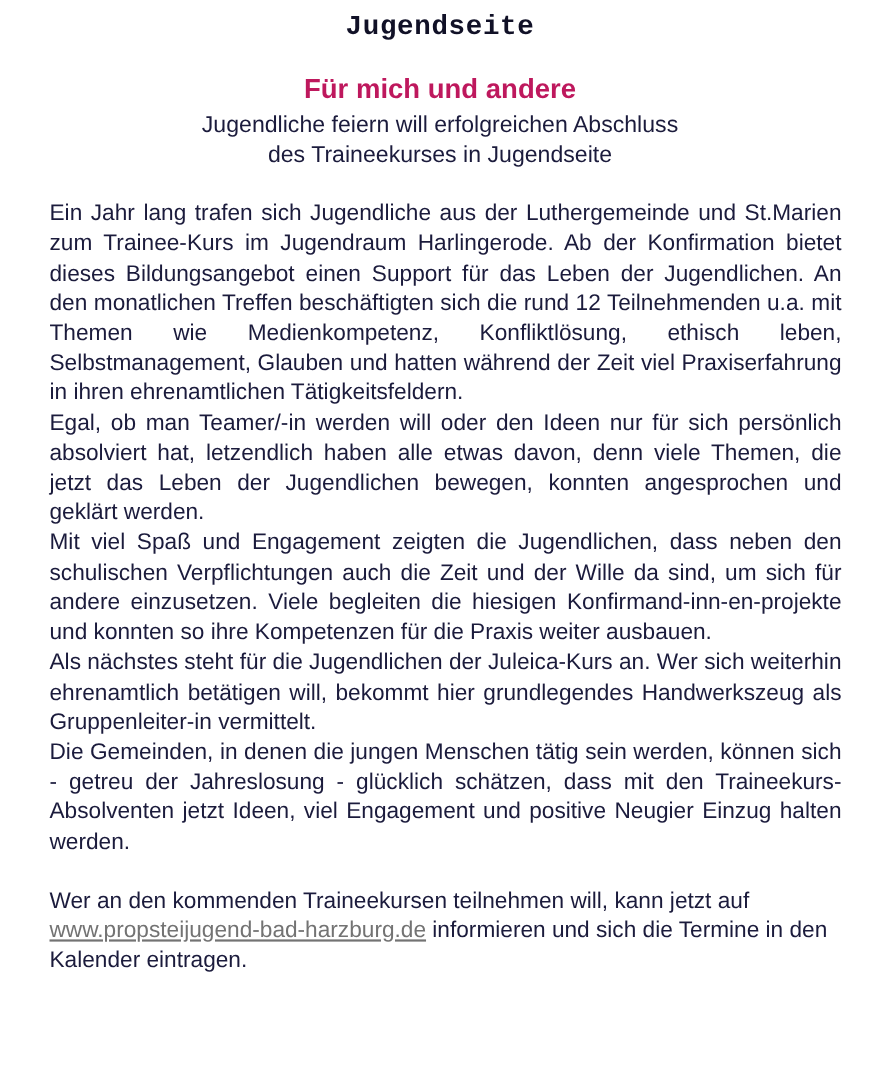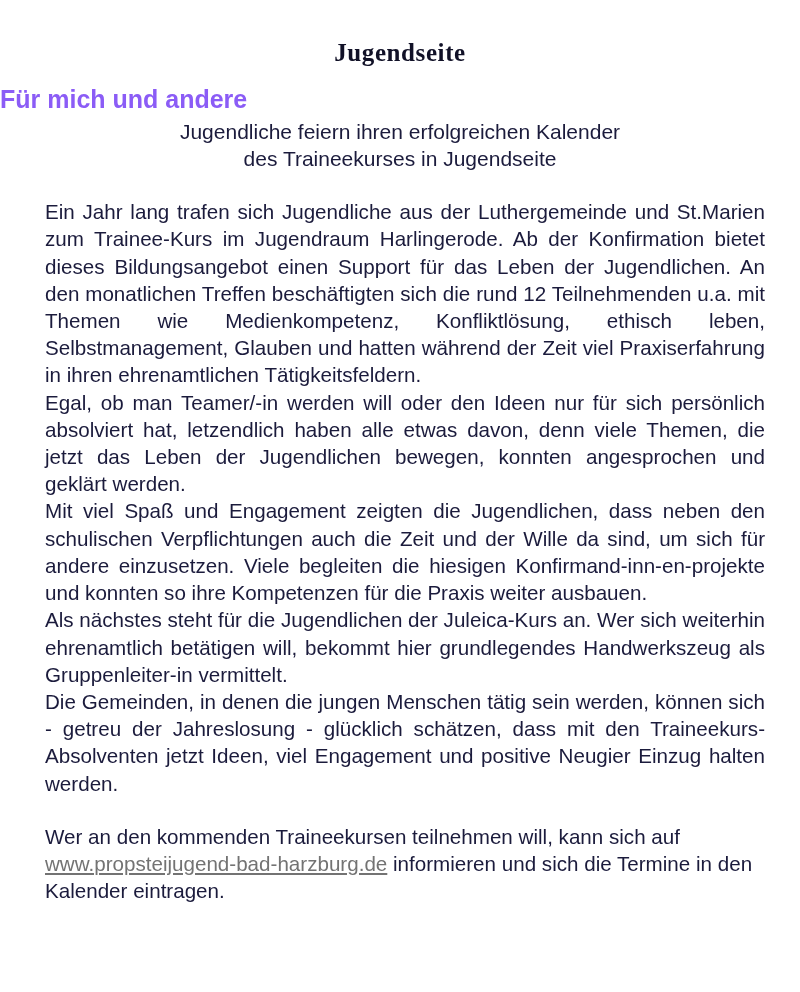--- a/index.html
+++ b/index.html
@@ -20,36 +20,36 @@
     position: relative;
     width: 800px;
     height: 992px;
     background: #ffffff;
     box-sizing: border-box;
   }
 
   
   .masthead {
     text-align: center;
-    font-family: Liberation Serif, serif;
+    font-family: Liberation Mono, monospace;
     font-weight: bold;
     font-size: 25px;
     letter-spacing: 0.6px;
     color: #111127;
-    padding-top: 39px;
+    padding-top: 11px;
     line-height: 1.1;
   }
 
   .headline {
-    text-align: left;
+    text-align: center;
     font-family: "Liberation Sans", sans-serif;
     font-weight: bold;
     font-size: 25px;
-    color: #8b5cf6;
-    margin-top: 18px;
+    color: #be185d;
+    margin-top: 28px;
     line-height: 1.15;
   }
 
   .subheadline {
     text-align: center;
     font-family: "Liberation Sans", sans-serif;
     font-weight: normal;
     font-size: 21px;
     color: #1b1b3c;
     line-height: 27px;
@@ -92,35 +92,35 @@
 </head>
 <body>
 
 <div class="page">
 
   <div class="masthead">Jugendseite</div>
 
   <div class="headline">Für mich und andere</div>
 
   <div class="subheadline">
-    <span class="sub-line">Jugendliche feiern ihren erfolgreichen Kalender</span>
+    <span class="sub-line">Jugendliche feiern will erfolgreichen Abschluss</span>
     <span class="sub-line">des Traineekurses in Jugendseite</span>
   </div>
 
   <div class="article">
 
     <p>Ein Jahr lang trafen sich Jugendliche aus der Luthergemeinde und St.Marien zum Trainee-Kurs im Jugendraum Harlingerode. Ab der Konfirmation bietet dieses Bildungsangebot einen Support für das Leben der Jugendlichen. An den monatlichen Treffen beschäftigten sich die rund 12 Teilnehmenden u.a. mit Themen wie Medienkompetenz, Konfliktlösung, ethisch leben, Selbstmanagement, Glauben und hatten während der Zeit viel Praxiserfahrung in ihren ehrenamtlichen Tätigkeitsfeldern.</p>
 
     <p>Egal, ob man Teamer/-in werden will oder den Ideen nur für sich persönlich absolviert hat, letzendlich haben alle etwas davon, denn viele Themen, die jetzt das Leben der Jugendlichen bewegen, konnten angesprochen und geklärt werden.</p>
 
     <p>Mit viel Spaß und Engagement zeigten die Jugendlichen, dass neben den schulischen Verpflichtungen auch die Zeit und der Wille da sind, um sich für andere einzusetzen. Viele begleiten die hiesigen Konfirmand-inn-en-projekte und konnten so ihre Kompetenzen für die Praxis weiter ausbauen.</p>
 
     <p>Als nächstes steht für die Jugendlichen der Juleica-Kurs an. Wer sich weiterhin ehrenamtlich betätigen will, bekommt hier grundlegendes Handwerkszeug als Gruppenleiter-in vermittelt.</p>
 
     <p>Die Gemeinden, in denen die jungen Menschen tätig sein werden, können sich - getreu der Jahreslosung - glücklich schätzen, dass mit den Traineekurs-Absolventen jetzt Ideen, viel Engagement und positive Neugier Einzug halten werden.</p>
 
     <p class="gap-before">
-      <span>Wer an den kommenden Traineekursen teilnehmen will, kann sich auf </span><a class="url-link" href="#">www.propsteijugend-bad-harzburg.de</a><span> informieren und sich die Termine in den Kalender eintragen.</span>
+      <span>Wer an den kommenden Traineekursen teilnehmen will, kann jetzt auf </span><a class="url-link" href="#">www.propsteijugend-bad-harzburg.de</a><span> informieren und sich die Termine in den Kalender eintragen.</span>
     </p>
 
   </div>
 
 </div>
 
 </body></html>

